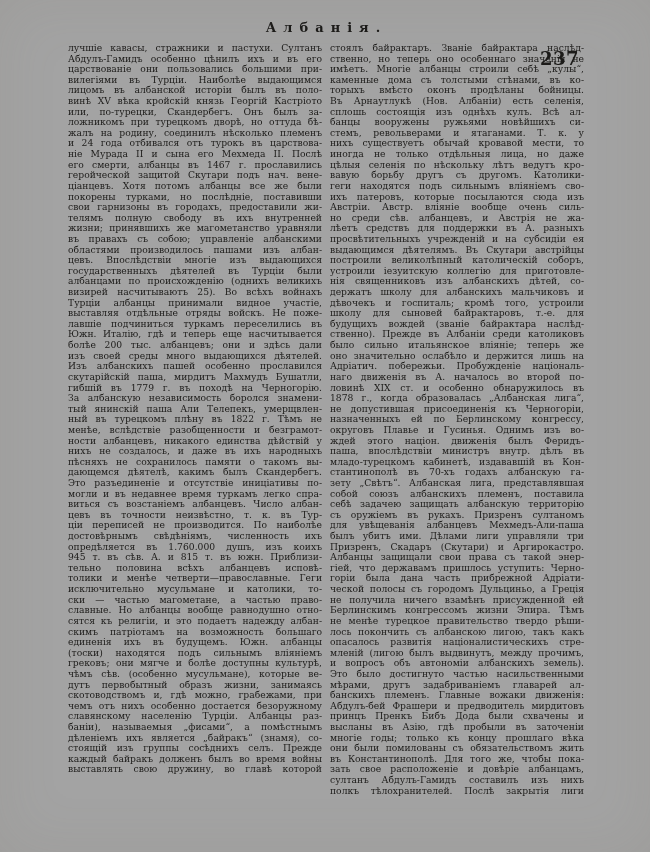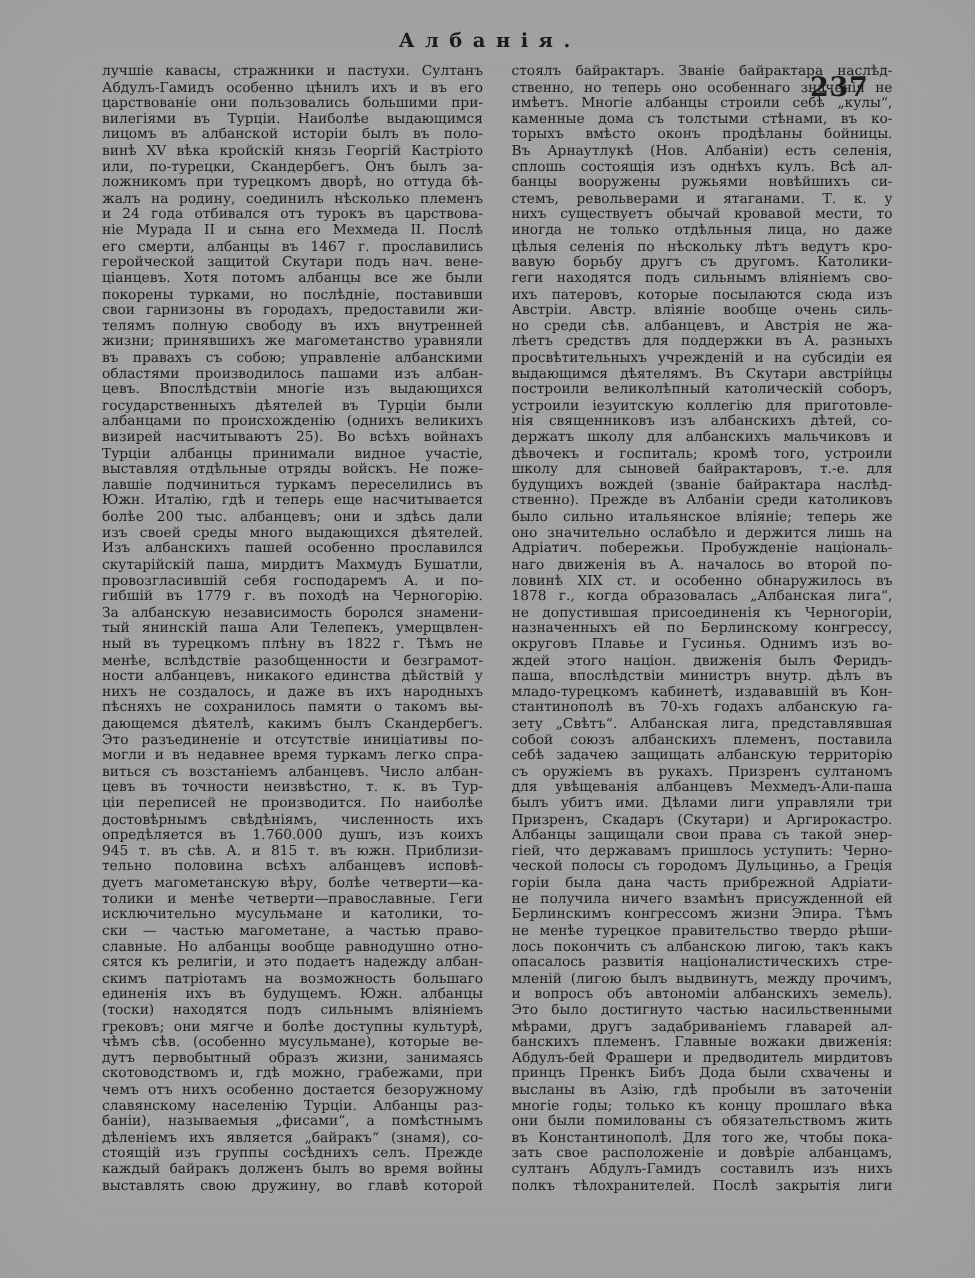--- a/index.html
+++ b/index.html
@@ -41,21 +41,21 @@
     font-size: 18px;
     font-weight: bold;
     letter-spacing: 0.5px;
     margin-top: 28px;
   }
   .columns {
     position: absolute;
     top: 43px;
     left: 68px;
     display: flex;
-    gap: 19px;
+    gap: 8px;
   }
   .column {
     width: 254px;
   }
   .text-line {
     font-size: 9.2px;
     line-height: 10.62px;
     height: 10.62px;
     text-align: justify;
     text-align-last: justify;
@@ -99,40 +99,38 @@
         <div class="text-line">албанцами по происхожденію (однихъ великихъ</div>
         <div class="text-line">визирей насчитываютъ 25). Во всѣхъ войнахъ</div>
         <div class="text-line">Турціи албанцы принимали видное участіе,</div>
         <div class="text-line">выставляя отдѣльные отряды войскъ. Не поже-</div>
         <div class="text-line">лавшіе подчиниться туркамъ переселились въ</div>
         <div class="text-line">Южн. Италію, гдѣ и теперь еще насчитывается</div>
         <div class="text-line">болѣе 200 тыс. албанцевъ; они и здѣсь дали</div>
         <div class="text-line">изъ своей среды много выдающихся дѣятелей.</div>
         <div class="text-line">Изъ албанскихъ пашей особенно прославился</div>
         <div class="text-line">скутарійскій паша, мирдитъ Махмудъ Бушатли,</div>
-        <div class="text-line">провозгласившій себя господаремъ А. и по-</div>
         <div class="text-line">гибшій въ 1779 г. въ походѣ на Черногорію.</div>
         <div class="text-line">За албанскую независимость боролся знамени-</div>
         <div class="text-line">тый янинскій паша Али Телепекъ, умерщвлен-</div>
         <div class="text-line">ный въ турецкомъ плѣну въ 1822 г. Тѣмъ не</div>
         <div class="text-line">менѣе, вслѣдствіе разобщенности и безграмот-</div>
         <div class="text-line">ности албанцевъ, никакого единства дѣйствій у</div>
         <div class="text-line">нихъ не создалось, и даже въ ихъ народныхъ</div>
         <div class="text-line">пѣсняхъ не сохранилось памяти о такомъ вы-</div>
         <div class="text-line">дающемся дѣятелѣ, какимъ былъ Скандербегъ.</div>
         <div class="text-line">Это разъединеніе и отсутствіе иниціативы по-</div>
         <div class="text-line">могли и въ недавнее время туркамъ легко спра-</div>
         <div class="text-line">виться съ возстаніемъ албанцевъ. Число албан-</div>
         <div class="text-line">цевъ въ точности неизвѣстно, т. к. въ Тур-</div>
         <div class="text-line">ціи переписей не производится. По наиболѣе</div>
         <div class="text-line">достовѣрнымъ свѣдѣніямъ, численность ихъ</div>
         <div class="text-line">опредѣляется въ 1.760.000 душъ, изъ коихъ</div>
         <div class="text-line">945 т. въ сѣв. А. и 815 т. въ южн. Приблизи-</div>
         <div class="text-line">тельно половина всѣхъ албанцевъ исповѣ-</div>
-        <div class="text-line">дуетъ магометанскую вѣру, болѣе четверти—ка-</div>
         <div class="text-line">толики и менѣе четверти—православные. Геги</div>
         <div class="text-line">исключительно мусульмане и католики, то-</div>
         <div class="text-line">ски — частью магометане, а частью право-</div>
         <div class="text-line">славные. Но албанцы вообще равнодушно отно-</div>
         <div class="text-line">сятся къ религіи, и это подаетъ надежду албан-</div>
         <div class="text-line">скимъ патріотамъ на возможность большаго</div>
         <div class="text-line">единенія ихъ въ будущемъ. Южн. албанцы</div>
         <div class="text-line">(тоски) находятся подъ сильнымъ вліяніемъ</div>
         <div class="text-line">грековъ; они мягче и болѣе доступны культурѣ,</div>
         <div class="text-line">чѣмъ сѣв. (особенно мусульмане), которые ве-</div>
@@ -190,22 +188,22 @@
         <div class="text-line">стантинополѣ въ 70-хъ годахъ албанскую га-</div>
         <div class="text-line">зету „Свѣтъ“. Албанская лига, представлявшая</div>
         <div class="text-line">собой союзъ албанскихъ племенъ, поставила</div>
         <div class="text-line">себѣ задачею защищать албанскую территорію</div>
         <div class="text-line">съ оружіемъ въ рукахъ. Призренъ султаномъ</div>
         <div class="text-line">для увѣщеванія албанцевъ Мехмедъ-Али-паша</div>
         <div class="text-line">былъ убитъ ими. Дѣлами лиги управляли три</div>
         <div class="text-line">Призренъ, Скадаръ (Скутари) и Аргирокастро.</div>
         <div class="text-line">Албанцы защищали свои права съ такой энер-</div>
         <div class="text-line">гіей, что державамъ пришлось уступить: Черно-</div>
+        <div class="text-line">горіи была дана часть прибрежной Адріати-</div>
         <div class="text-line">ческой полосы съ городомъ Дульциньо, а Греція</div>
-        <div class="text-line">горіи была дана часть прибрежной Адріати-</div>
         <div class="text-line">не получила ничего взамѣнъ присужденной ей</div>
         <div class="text-line">Берлинскимъ конгрессомъ жизни Эпира. Тѣмъ</div>
         <div class="text-line">не менѣе турецкое правительство твердо рѣши-</div>
         <div class="text-line">лось покончить съ албанскою лигою, такъ какъ</div>
         <div class="text-line">опасалось развитія націоналистическихъ стре-</div>
         <div class="text-line">мленій (лигою былъ выдвинутъ, между прочимъ,</div>
         <div class="text-line">и вопросъ объ автономіи албанскихъ земель).</div>
         <div class="text-line">Это было достигнуто частью насильственными</div>
         <div class="text-line">мѣрами, другъ задабриваніемъ главарей ал-</div>
         <div class="text-line">банскихъ племенъ. Главные вожаки движенія:</div>

